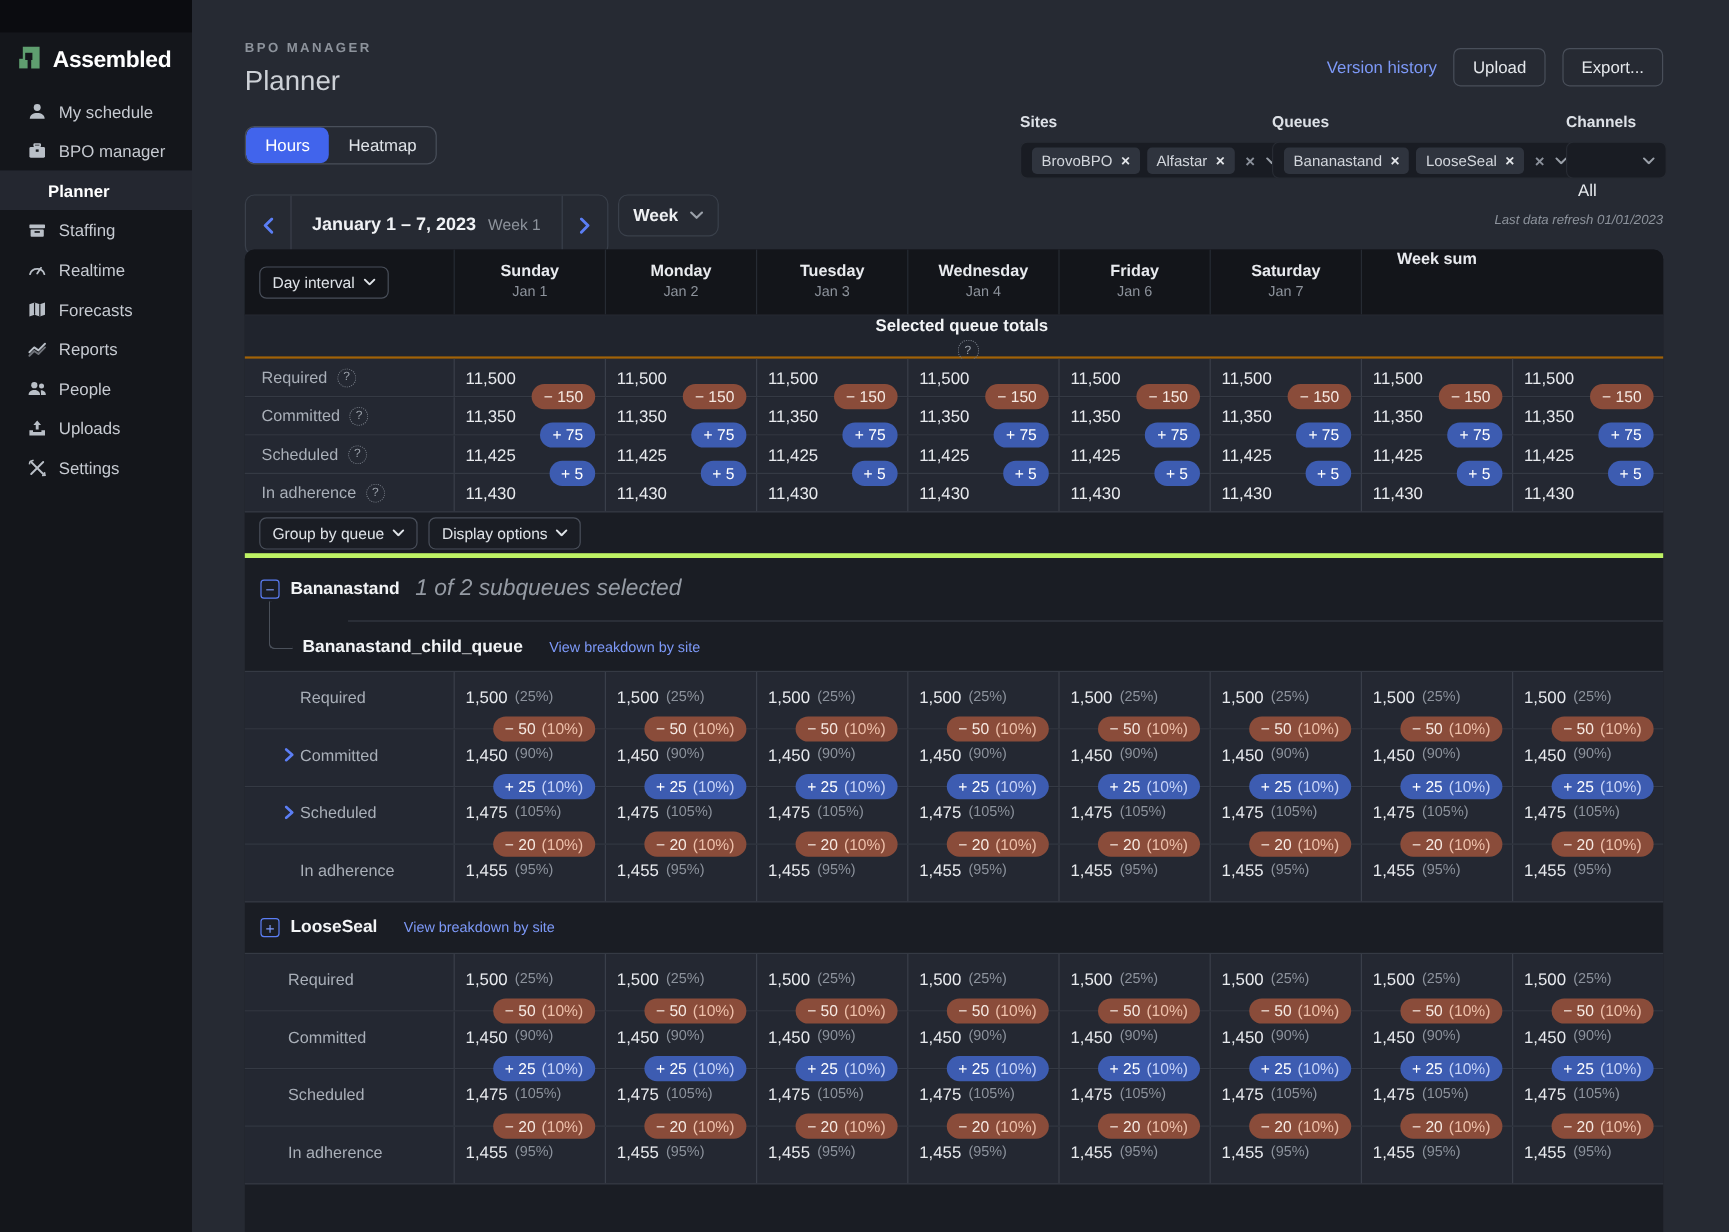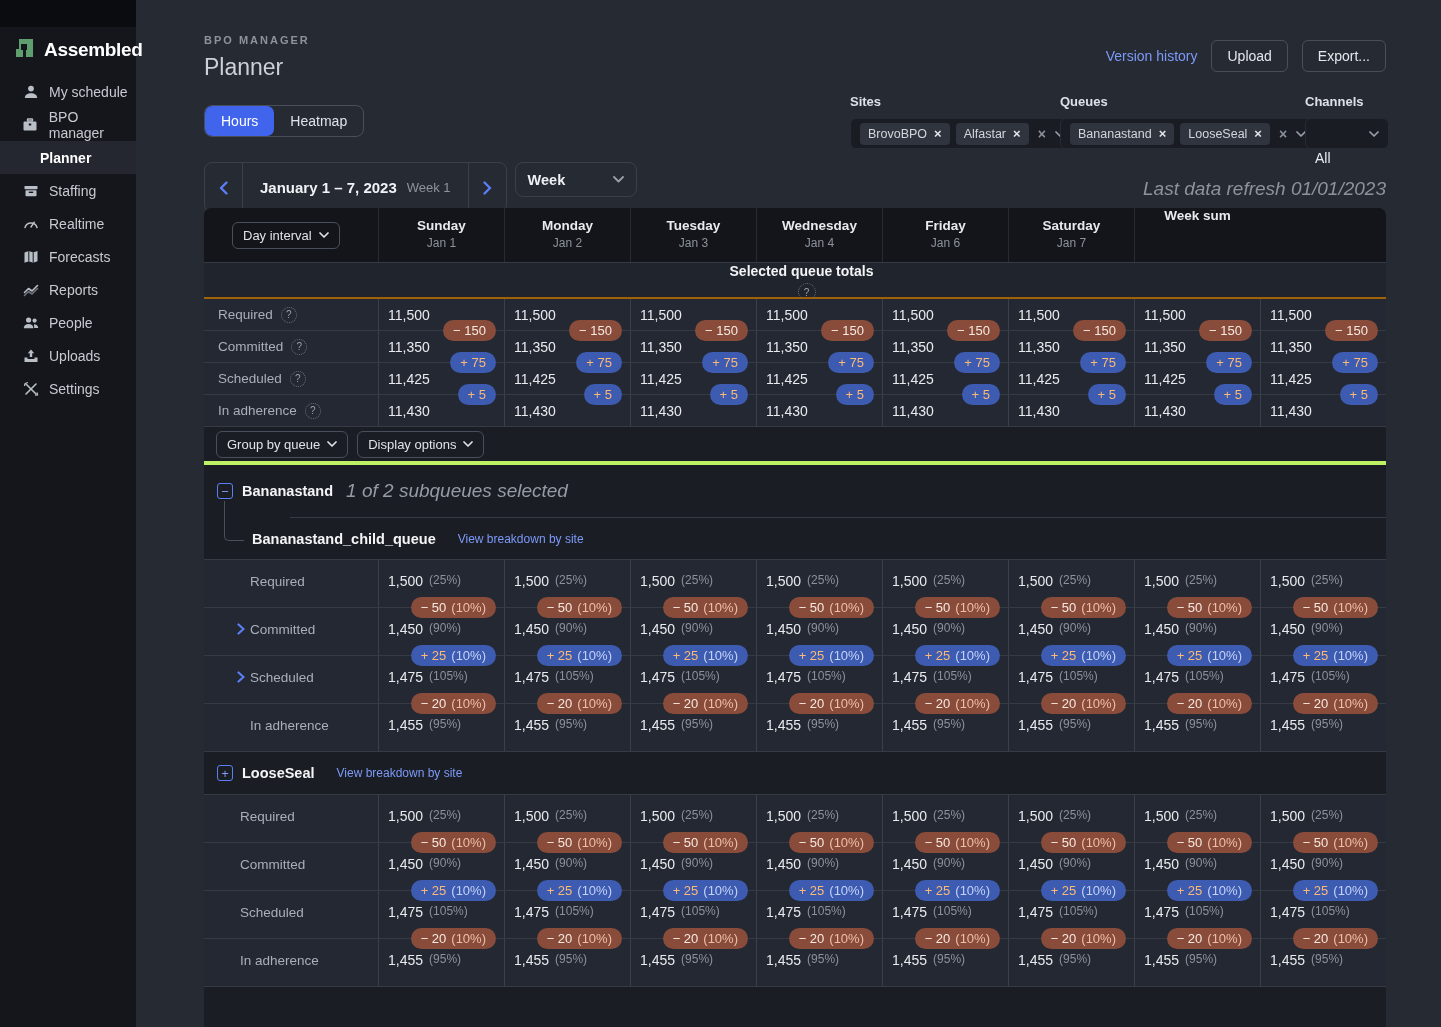--- a/index.html
+++ b/index.html
@@ -2,21 +2,21 @@
 <html><head>
 <meta charset="utf-8">
 <style>
   * { box-sizing: border-box; margin: 0; padding: 0; }
   html,body { width:1441px; height:1027px; }
   body {
     font-family: "Liberation Sans", sans-serif;
     background:#262a33; color:#e8eaee; overflow:hidden; position:relative;
   }
   
-  .sidebar { position:absolute; left:0; top:0; width:136px; height:1027px; background:#14161b; z-index:10; }
+  .sidebar { position:absolute; left:0; top:0; width:160px; height:1027px; background:#14161b; z-index:10; }
   .sidebar-topstrip { height:27px; background:#0b0c10; }
   .logo-row { display:flex; align-items:center; gap:8px; padding:10px 0 12px 14px; }
   .logo-text { font-size:19px; font-weight:bold; color:#ffffff; letter-spacing:-0.3px; }
   .menu-item { display:flex; align-items:center; gap:10px; height:33px; padding-left:22px;
     color:#c6cad1; font-size:14px; cursor:pointer; }
   .menu-item .icon { width:17px; height:17px; display:inline-flex; align-items:center; justify-content:center; }
   .menu-item .icon svg { width:16px; height:16px; }
   .menu-item.sub { background:#242730; color:#ffffff; font-weight:bold; padding-left:40px; height:33px; }
   
   .main { position:absolute; left:160px; top:0; width:1281px; height:1027px; background:#262a33; }
@@ -44,33 +44,33 @@
   .seg.active { background:#4164ec; color:#ffffff; border-radius:7px; font-weight:400; }
   
   .date-row { position:absolute; left:44px; top:162px; display:flex; gap:8px; }
   .date-group { display:flex; border:1px solid #3a404b; border-radius:8px; height:51px; overflow:hidden;text-align:right; }
   .nav-btn { width:37px; display:flex; align-items:center; justify-content:center; cursor:pointer; }
   .date-seg { display:flex; align-items:center; gap:10px; padding:0 17px;
     border-left:1px solid #3a404b; border-right:1px solid #3a404b; }
   .date-range { font-size:15px; font-weight:bold; color:#f0f2f5; }
   .week-label { font-size:13px; color:#8d939c; }
   .week-dd { display:flex; align-items:center; justify-content:space-between; border:1px solid #3a404b;
-    border-radius:8px; height:35px; width:122px; padding:0 12px; cursor:pointer; }
+    border-radius:8px; height:35px; width:84px; padding:0 12px; cursor:pointer; }
   .week-dd span { font-size:14.5px; font-weight:bold; color:#eef0f3; }
-  .refresh-note { position:absolute; top:178px; right:55px; font-size:19px; font-style:italic; color:#8d939c; }
+  .refresh-note { position:absolute; top:178px; right:55px; font-size:11px; font-style:italic; color:#8d939c; }
   
   .planner-table { position:absolute; left:44px; top:208px; width:1182px; bottom:0;
     background:#1a1d24; border-radius:8px 8px 0 0; }
   .grid-row { display:grid; grid-template-columns:174px repeat(8,126px); position:relative; }
   .day-header { background:#13151a; height:55px; border-radius:8px 8px 0 0; border-bottom:1px solid #353a44; }
   .day-cell { border-left:1px solid #262b33; text-align:center; padding-top:10px; }
   .day-name { font-size:13.5px; font-weight:bold; color:#e8eaee; }
   .day-date { font-size:12px; color:#8d939c; margin-top:3px; }
   .weeksum-cell { display:flex; justify-content:center; }
-  .interval-cell { display:flex; align-items:center; padding-left:28px; }
+  .interval-cell { display:flex; align-items:center; padding-left:12px; }
   .sm-btn { height:27px; border:1px solid #494f5a; border-radius:6px; background:transparent;
     padding:0 10px; font-size:13px; color:#dfe3e8; font-family:inherit;
     display:inline-flex; align-items:center; gap:7px; cursor:pointer; }
   .totals-band { height:36px; background:#20242d; display:flex; align-items:center;
     padding-left:13px; gap:4px; border-bottom:2px solid #a16207;flex-direction:column; }
   .totals-title { font-size:14px; font-weight:bold; color:#f2f4f6; }
   .help { display:inline-flex; width:16px; height:16px; border:1px dotted #6d737d; border-radius:50%;
     color:#9aa0a9; font-size:10px; align-items:center; justify-content:center; margin-left:8px;
     flex:none; cursor:pointer; }
   .help.lg { width:18px; height:18px; margin-left:10px; }
@@ -79,21 +79,21 @@
   .val-cell { position:relative; border-left:1px solid #3a3f4a; padding-left:9px;
     display:flex; align-items:center; }
   .val { font-size:14px; color:#e8eaee; }
   .pct { font-size:12px; color:#8c929c; margin-left:6px; }
   .badge { position:absolute; right:8px; bottom:-11px; height:21px; line-height:21px; padding:0 10px;
     border-radius:11px; font-size:13px; white-space:nowrap; z-index:5; }
   .badge.minus { background:#8a4c3a; }
   .badge.minus .b-main { color:#f6e9e2; }
   .badge.minus .b-pct { color:#edbfa9; margin-left:5px; }
   .badge.plus { background:#3d5cb1; }
-  .badge.plus .b-main { color:#fdba74; }
+  .badge.plus .b-main { color:#ffffff; }
   .badge.plus .b-pct { color:#c6d3f8; margin-left:5px; }
   .toolbar { height:38px; display:flex; align-items:center; gap:9px; padding-left:12px;
     background:#1a1d24; border-bottom:4px solid #bef264; }
   .section { position:relative; }
   .sec-header { display:flex; align-items:center; padding-left:13px; }
   .sec-header.tall { height:52px; }
   .sec-header.short { height:42px; }
   .toggle-box { width:16px; height:16px; border:1px solid #5b7ef5; border-radius:3px; color:#7d99f8;
     display:inline-flex; align-items:center; justify-content:center; font-size:13px; line-height:1;
     cursor:pointer; flex:none; }

